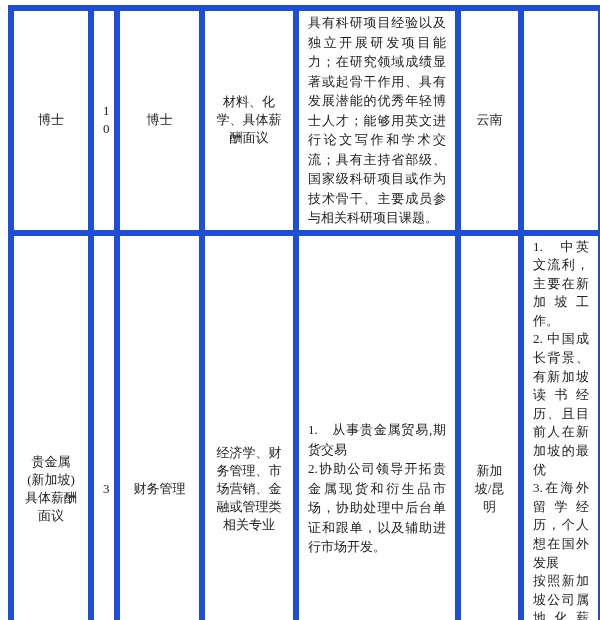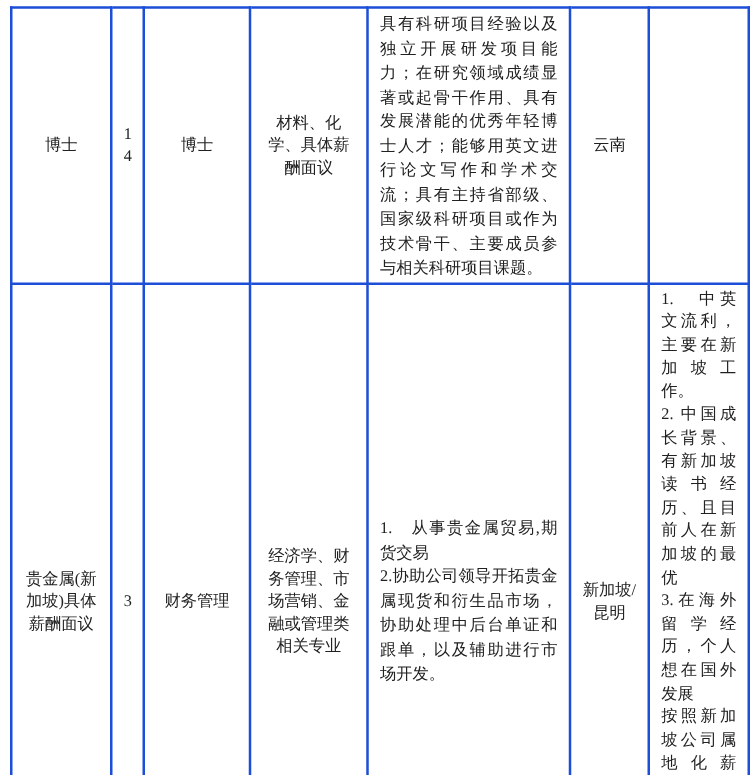--- a/index.html
+++ b/index.html
@@ -20,21 +20,21 @@
     position: absolute;
     left: 8px;
     top: 5px;
     width: 590px;
     border-collapse: collapse;
     table-layout: fixed;
     border: 2px solid #8a8a8a;
     background: #ffffff;
   }
   table.grid td {
-    border: 2px solid #1d4ed8;
+    border: 6px solid #1d4ed8;
     padding: 2px 9px;
     font-size: 13px;
     overflow: hidden;
     word-break: break-all;
   }
   .row-phd { height: 200px; }
   .row-trainee { height: 404px; }
   .cell-center {
     text-align: center;
     vertical-align: middle;
@@ -66,21 +66,21 @@
       <col style="width:26px">
       <col style="width:85px">
       <col style="width:94px">
       <col style="width:162px">
       <col style="width:63px">
       <col style="width:80px">
     </colgroup>
     <tbody>
       <tr class="row-phd">
         <td class="cell-center">博士</td>
-        <td class="cell-center">14</td>
+        <td class="cell-center">10</td>
         <td class="cell-center">博士</td>
         <td class="cell-center">材料、化学、具体薪酬面议</td>
         <td class="cell-duties v-top pre">具有科研项目经验以及独立开展研发项目能力；在研究领域成绩显著或起骨干作用、具有发展潜能的优秀年轻博士人才；能够用英文进行论文写作和学术交流；具有主持省部级、国家级科研项目或作为技术骨干、主要成员参与相关科研项目课题。</td>
         <td class="cell-center">云南</td>
         <td class="cell-req v-top pre"></td>
       </tr>
       <tr class="row-trainee">
         <td class="cell-center">贵金属(新加坡)具体薪酬面议</td>
         <td class="cell-center">3</td>
         <td class="cell-center">财务管理</td>

